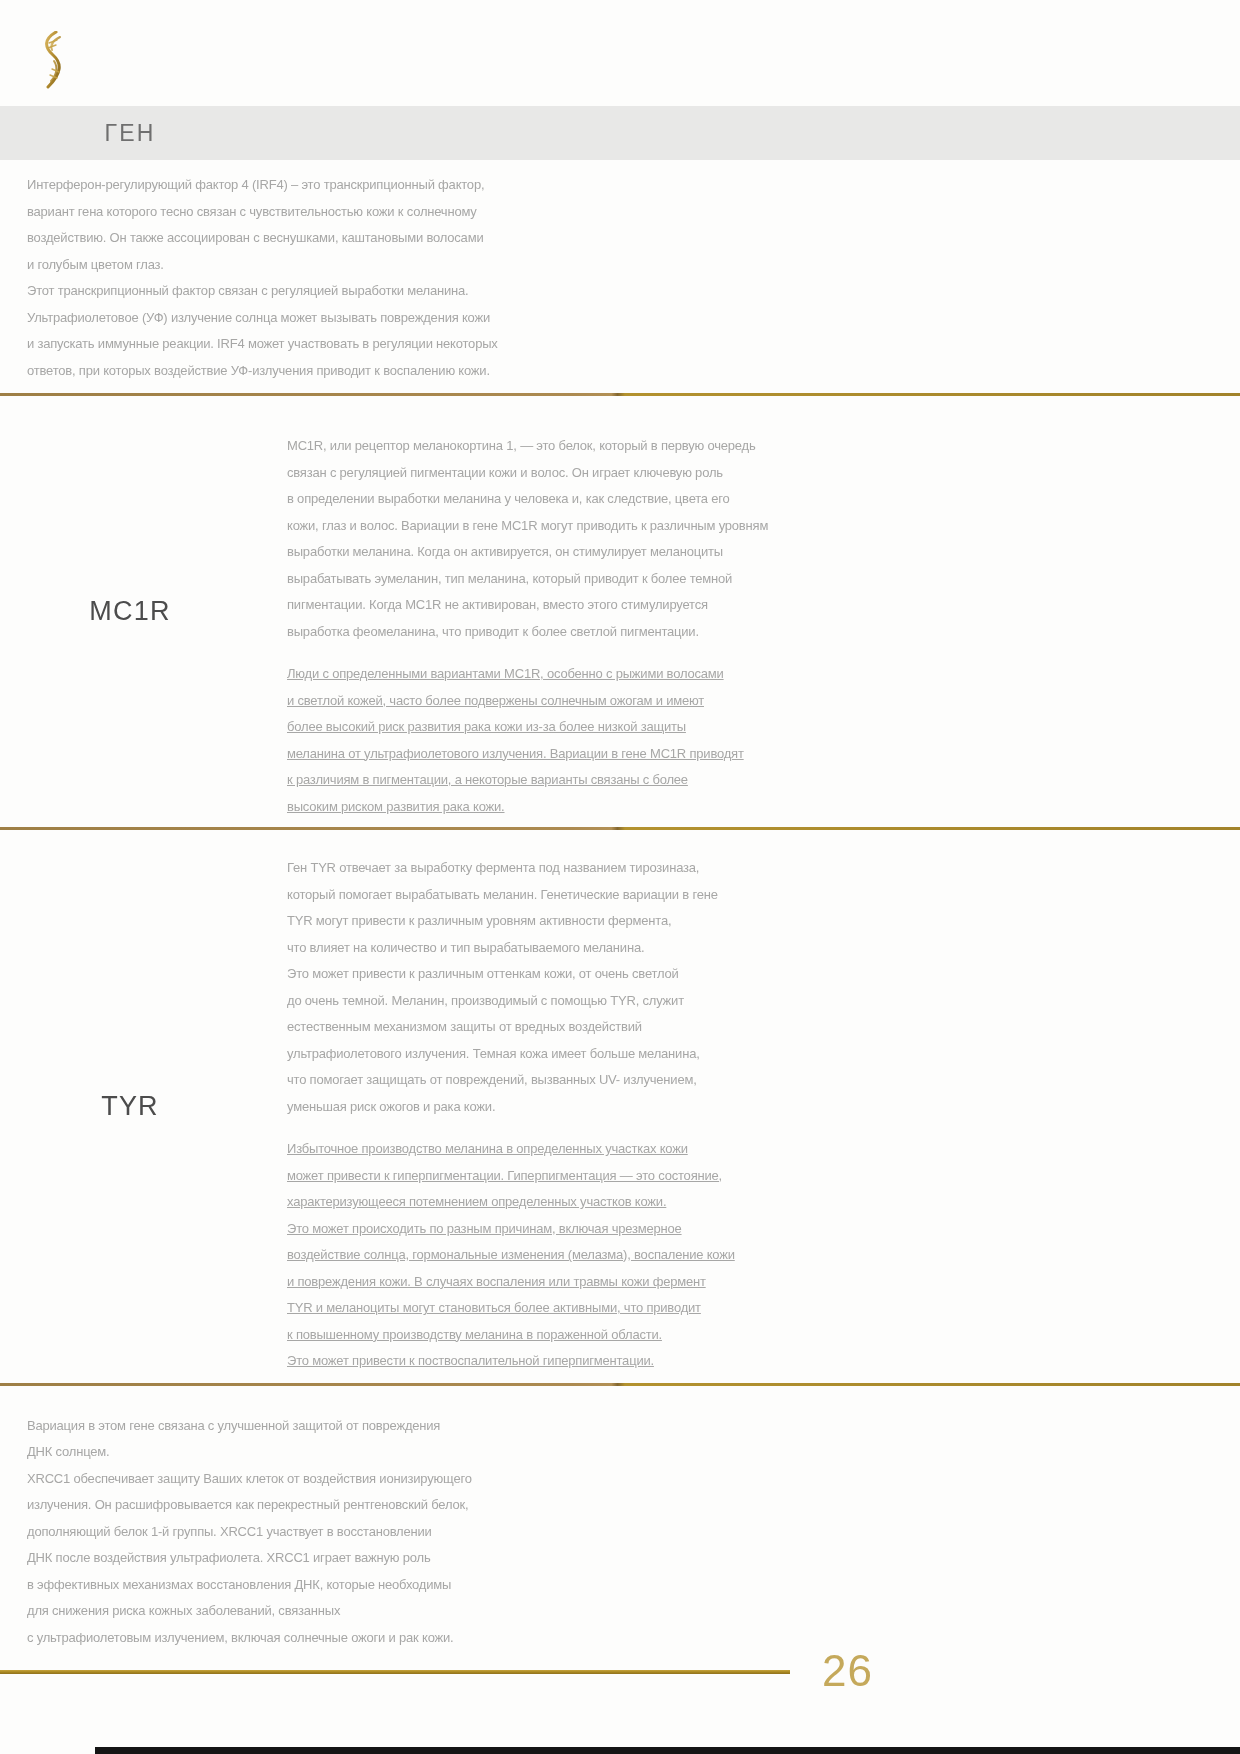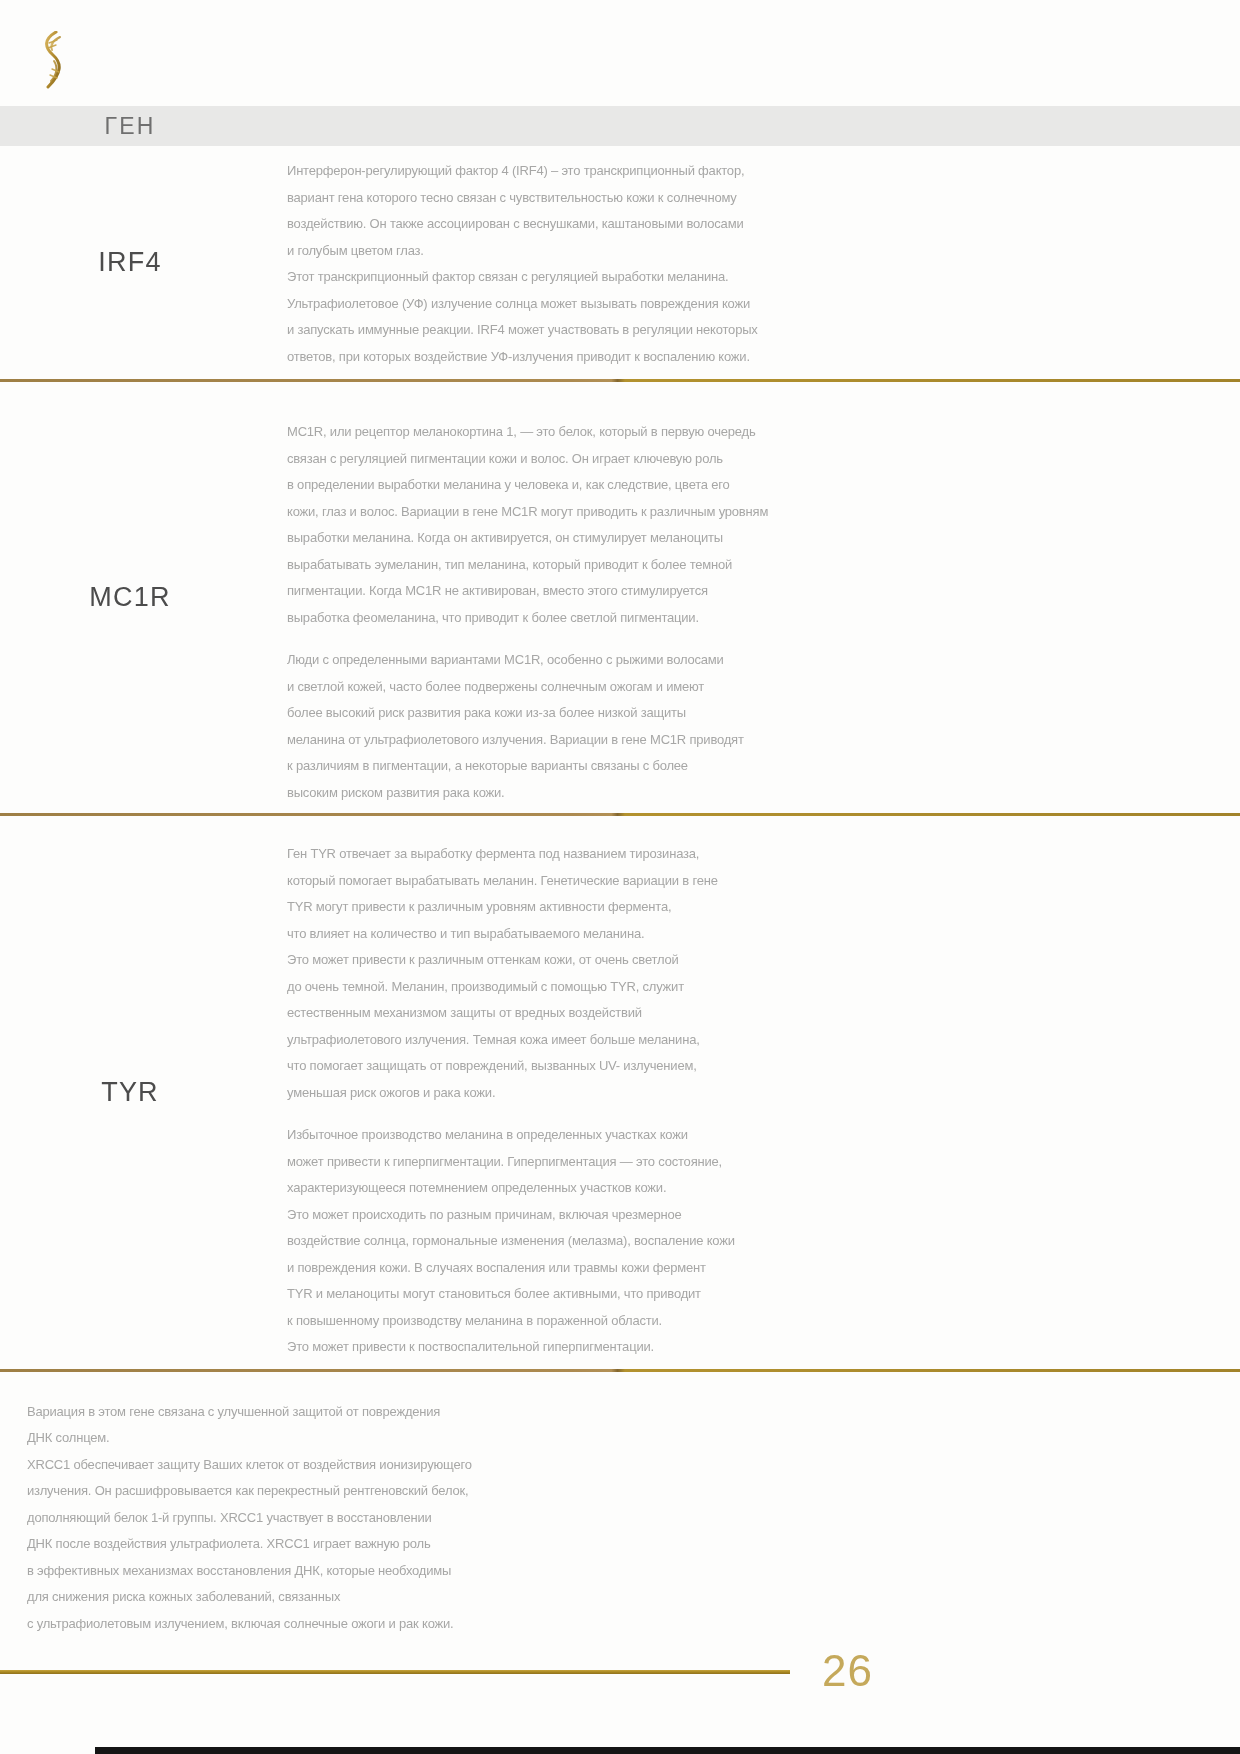--- a/index.html
+++ b/index.html
@@ -9,21 +9,21 @@
     margin:0 auto;
     background:#fdfdfc;
     overflow:hidden;
     font-family:"Liberation Sans", sans-serif;
   }
   
   .logo{position:absolute;top:31px;left:40px;width:24px;height:58px;}
   
   .table-header{
     margin-top:106px;
-    height:40px;
+    height:54px;
     background:#e8e8e7;
     display:flex;
     align-items:center;
   }
   .col-gene{
     flex:0 0 260px;
     display:flex;align-items:center;justify-content:center;
   }
   .col-desc{
     flex:1 1 auto;
@@ -47,21 +47,21 @@
   }
   .body-text p{
     margin:0;
     white-space:pre-line;
     font-size:13px;
     line-height:26.5px;
     letter-spacing:-0.2px;
     color:#a7a7a6;
     font-weight:400;
   }
-  .body-text p + p{margin-top:16px;}
+  .body-text p + p{margin-top:16px;text-decoration:underline;}
   .row-irf4  .col-desc{padding-top:12px;padding-bottom:9px;}
   .row-mc1r  .col-desc{padding-top:37px;padding-bottom:7px;}
   .row-tyr   .col-desc{padding-top:25px;padding-bottom:8px;}
   .row-xrcc1 .col-desc{padding-top:27px;padding-bottom:0;}
   
   .divider{
     height:3px;
     width:100%;
     background:linear-gradient(90deg,
       #9e7f45 0%, #ac8a50 46%, #b29055 49.3%,
@@ -108,23 +108,20 @@
     </svg>
   </div>
 
   <div class="table-header">
     <div class="col-gene">
       <span class="hdr-text">ГЕН</span>
     </div>
   </div>
 
   <div class="row row-irf4">
-    <div class="col-gene">
-      <span class="gene-label">IRF4</span>
-    </div>
     <div class="col-desc body-text">
       <p>Интерферон-регулирующий фактор 4 (IRF4) – это транскрипционный фактор,
 вариант гена которого тесно связан с чувствительностью кожи к солнечному
 воздействию. Он также ассоциирован с веснушками, каштановыми волосами
 и голубым цветом глаз.
 Этот транскрипционный фактор связан с регуляцией выработки меланина.
 Ультрафиолетовое (УФ) излучение солнца может вызывать повреждения кожи
 и запускать иммунные реакции. IRF4 может участвовать в регуляции некоторых
 ответов, при которых воздействие УФ-излучения приводит к воспалению кожи.</p>
     </div>

